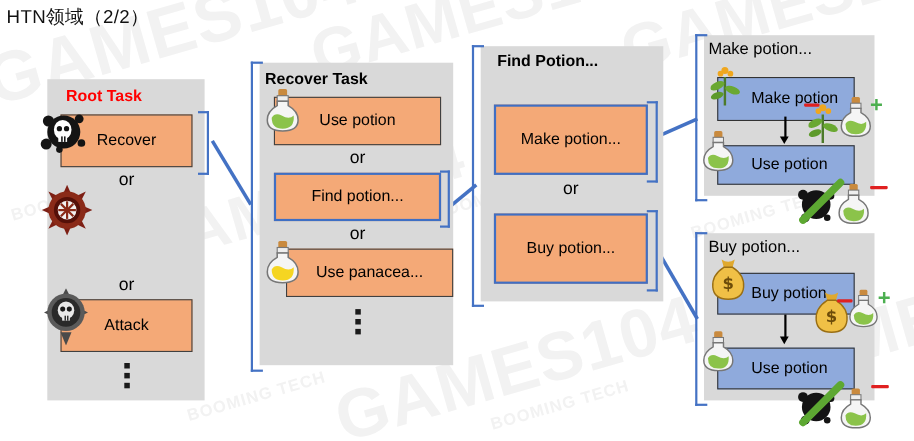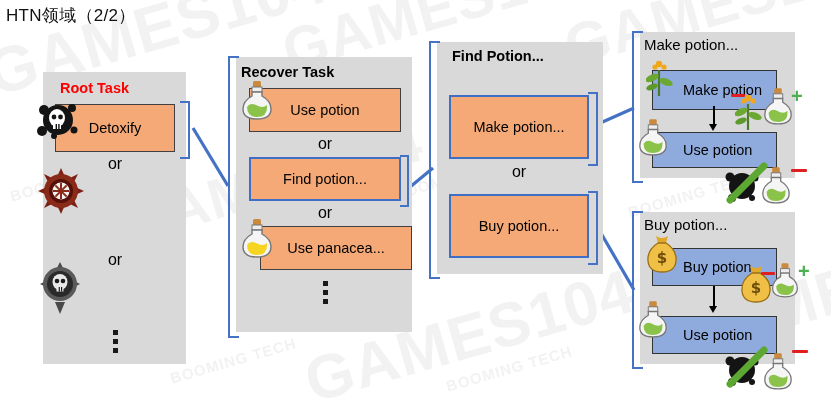--- a/index.html
+++ b/index.html
@@ -100,29 +100,32 @@
     <line x1="598" y1="124" x2="634" y2="108" stroke="#4472c4" stroke-width="3.2"></line>
 
     <line x1="598" y1="228" x2="634" y2="290" stroke="#4472c4" stroke-width="3.2"></line>
   </svg>
 
   <div class="panel" style="left:43px;top:72px;width:143px;height:292px;">
   </div>
   <div class="panel-title" style="left:60px;top:80px;color:#ff0000;">Root Task</div>
 
   <div class="tbox" style="left:55px;top:104px;width:120px;height:48px;">
-    <span>Detoxify</span>
+    <span>Recover</span>
   </div>
   <div class="brk right" style="left:180px;top:101px;width:8px;height:54px;"></div>
 
   <div class="orlabel" style="left:55px;top:155px;width:120px;">or</div>
 
 
   <div class="orlabel" style="left:55px;top:251px;width:120px;">or</div>
 
+  <div class="tbox" style="left:55px;top:272px;width:120px;height:48px;">
+    <span>Attack</span>
+  </div>
 
   <div class="vdots" style="left:55px;top:326px;width:120px;">
     <span></span>
       <span></span>
       <span></span>
   </div>
 
   <svg class="icon" style="left:36px;top:98px;width:48px;height:48px;" viewBox="0 0 48 48">
     <circle cx="22" cy="22" r="15" fill="#141414"></circle>
     <circle cx="8" cy="12" r="5" fill="#141414"></circle>

